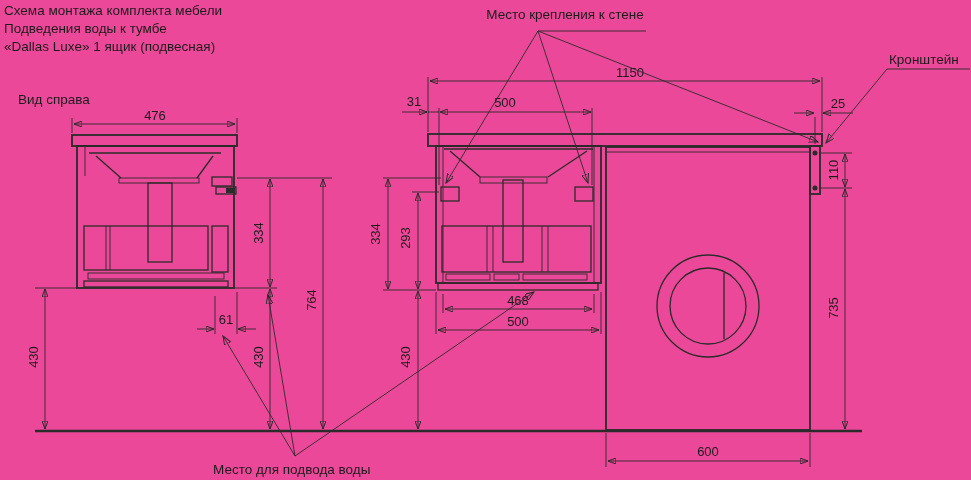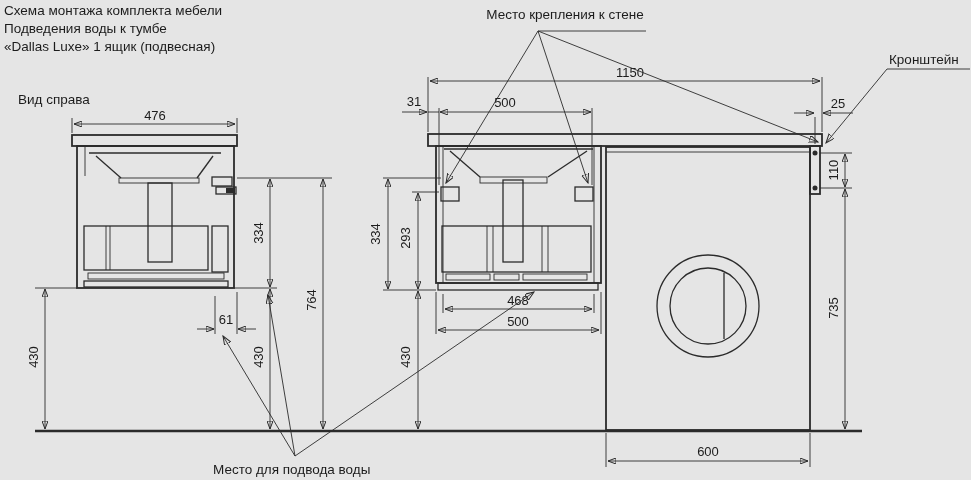--- a/index.html
+++ b/index.html
@@ -1,16 +1,16 @@
 <!DOCTYPE html>
 <html><head>
 <meta charset="utf-8">
 <style>
   html,body{margin:0;padding:0;background:#ffffff;}
-  .page{width:971px;height:480px;position:relative;background:#e5e5e5;overflow:hidden;
+  .page{width:971px;height:480px;position:relative;background:#ec4899;overflow:hidden;
         font-family:"Liberation Sans", sans-serif;}
   svg{display:block;}
   svg line, svg rect, svg path, svg circle, svg polyline{stroke:#2b2b2b;fill:none;}
   .thick{stroke-width:1.8;}
   .med{stroke-width:1.3;}
   .thin{stroke-width:0.9;}
   .floor{stroke-width:2.4;}
   .fill-dark{fill:#2b2b2b;stroke:none;}
   text{fill:#1c1c1c;stroke:none;font-family:"Liberation Sans", sans-serif;}
   .dim-text{font-size:13px;}

